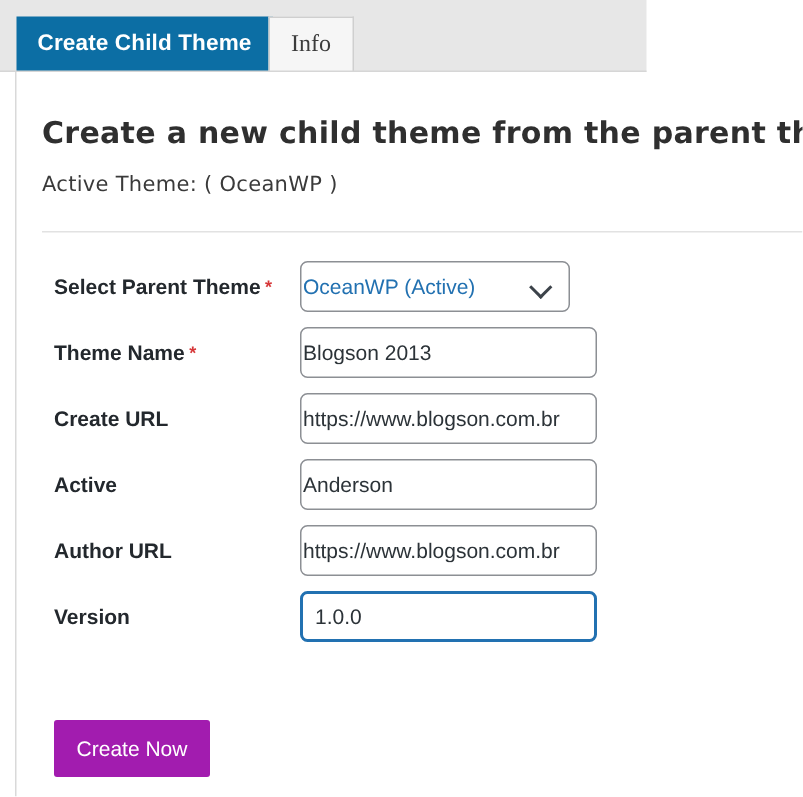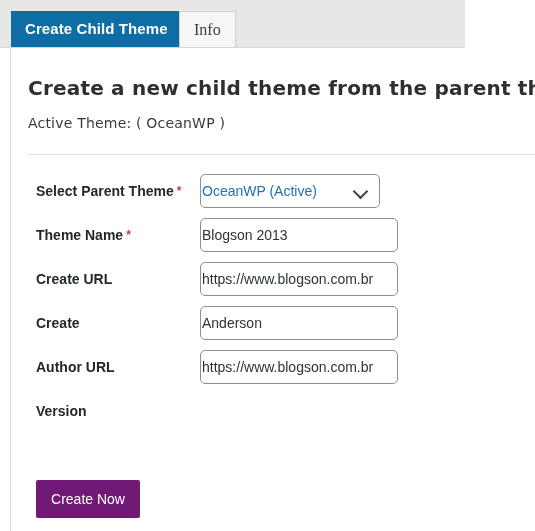--- a/index.html
+++ b/index.html
@@ -13,21 +13,21 @@
     font-family: "Liberation Sans", sans-serif;
     overflow: hidden;
     position: relative;
   }
 
   
   .tab-strip {
     position: absolute;
     left: 0;
     top: 0;
-    width: 465px;
+    width: 431px;
     height: 48px;
     background: #e7e7e7;
     box-sizing: border-box;
   }
   .tab-strip::after {
     content: "";
     position: absolute;
     left: 0; right: 0; bottom: 0;
     height: 1px;
     background: #d6d6d6;
@@ -173,21 +173,21 @@
     padding: 0 8px;
   }
 
   
   .submit-btn {
     position: absolute;
     left: 36px;
     top: 480px;
     width: 104px;
     height: 38px;
-    background: #701a75;
+    background: #a21caf;
     color: #ffffff;
     border: none;
     border-radius: 2px;
     font-family: "Liberation Sans", sans-serif;
     font-size: 14px;
     cursor: pointer;
     padding: 0;
   }
 </style>
 </head>
@@ -225,28 +225,29 @@
     <input class="field field-text" type="text" value="Blogson 2013" style="">
   </div>
 
   <div class="row">
     <span class="label">Create URL</span>
     <input class="field field-text" type="text" value="https://www.blogson.com.br" style="">
   </div>
 
 
   <div class="row">
-    <span class="label">Create</span>
+    <span class="label">Active</span>
     <input class="field field-text" type="text" value="Anderson" style="">
   </div>
 
   <div class="row">
     <span class="label">Author URL</span>
     <input class="field field-text" type="text" value="https://www.blogson.com.br" style="">
   </div>
 
   <div class="row">
     <span class="label">Version</span>
+    <input class="field field-text field-focused" type="text" value="1.0.0" style="">
   </div>
 
 </div>
 
 <button class="submit-btn">Create Now</button>
 
 </body></html>

